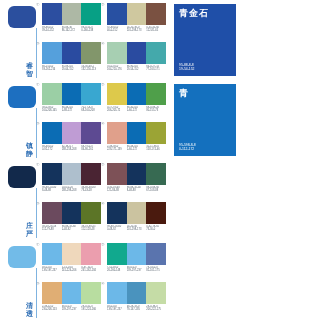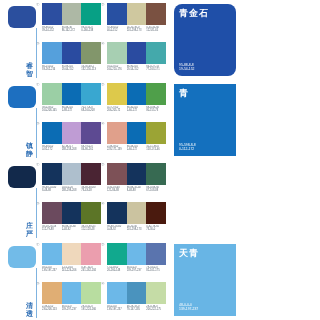--- a/index.html
+++ b/index.html
@@ -155,21 +155,21 @@
           <div class="codecell">35-0-35-0
 164-210-176</div>
           <div class="codecell">96-90-0-0
 19-54-152</div>
           <div class="codecell">66-0-27-14
 77-163-171</div>
         </div>
       </div>
 
     </div>
-    <div class="feature" style="background:#1f4fa8;border-radius:8px;">
+    <div class="feature" style="background:#1f4fa8;">
       <div class="fname">青金石</div>
       <div class="fcodes">95-88-8-8
 19-54-152</div>
     </div>
   </div>
 
   <div class="section">
     <div class="leftcol">
       <div class="chip" style="background:#1d6fc0;"></div>
       <div class="vline"></div>
@@ -402,20 +402,15 @@
           <div class="codecell">48-0-0-0
 139-197-237</div>
           <div class="codecell">68-28-18-0
 79-147-185</div>
           <div class="codecell">28-0-38-0
 206-222-175</div>
         </div>
       </div>
 
     </div>
-    <div class="feature" style="background:#68b5e5;">
-      <div class="fname">天青</div>
-      <div class="fcodes">48-0-0-0
-139-197-237</div>
-    </div>
   </div>
 
 </div>
 
 </body></html>

